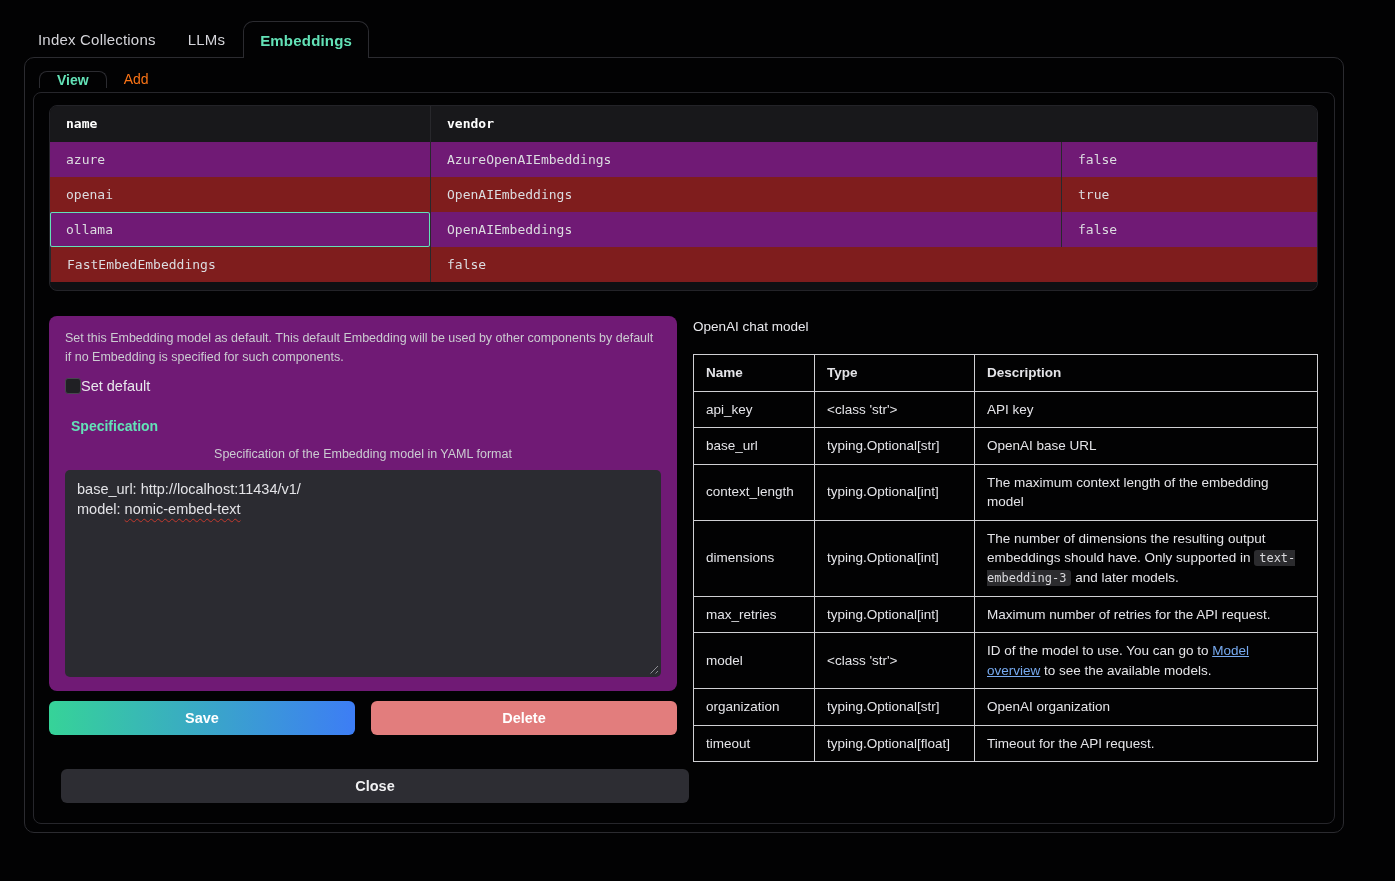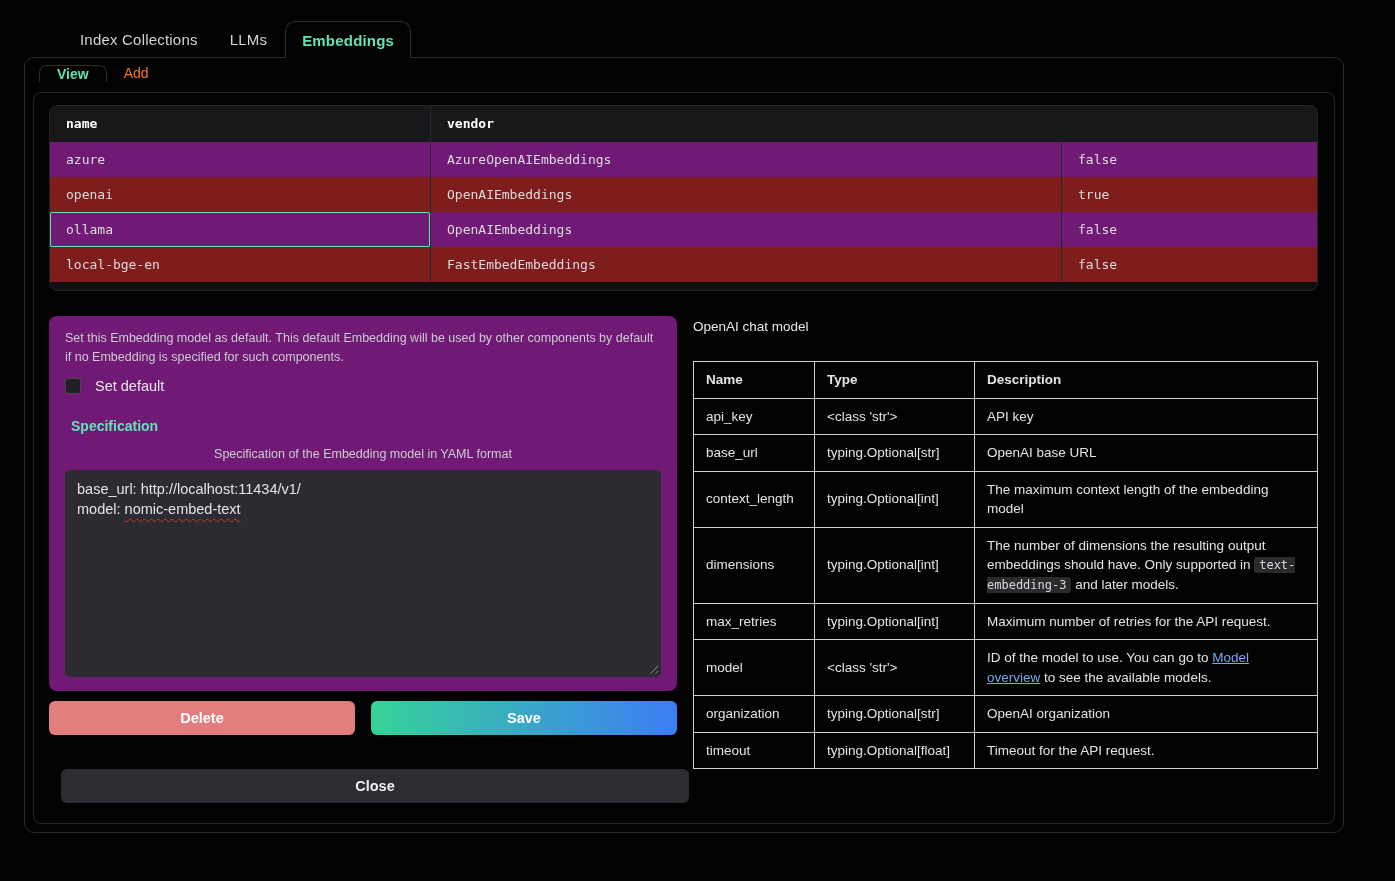--- a/index.html
+++ b/index.html
@@ -6,32 +6,32 @@
   * { box-sizing:border-box; }
 
   .app {
     position:relative; width:1395px; height:881px;
     background:#020203; overflow:hidden;
     font-family:"Liberation Sans", sans-serif;
     color:#e4e4e8;
   }
 
   
-  .top-tabs { display:flex; align-items:stretch; padding:21px 0 0 38px; height:58px; position:relative; z-index:3;margin-left:42px; }
+  .top-tabs { display:flex; align-items:stretch; padding:21px 0 0 38px; height:58px; position:relative; z-index:3; }
   .top-tab { display:flex; align-items:center; padding:0 16px; font-size:15px; color:#d4d4d9; cursor:pointer; letter-spacing:.2px; }
   .top-tab.first { padding-left:0; }
   .top-tab.active {
     border:1px solid #2b2b30; border-bottom:none; border-radius:10px 10px 0 0;
     background:#020203; color:var(--accent); font-weight:700; margin-left:2px;
   }
 
   
   .outer-panel { position:absolute; left:24px; top:57px; width:1320px; height:776px;
     border:1px solid #2b2b30; border-radius:10px; z-index:1; }
-  .subtabs { display:flex; align-items:flex-start; padding:7px 0 0 14px; height:35px; position:relative; z-index:3; }
+  .subtabs { display:flex; align-items:center; padding:7px 0 0 14px; height:35px; position:relative; z-index:3; }
   .subtab { display:flex; align-items:center; padding:0 17px; font-size:14px; color:#f97316; cursor:pointer; }
   .subtab.active { border:1px solid #2b2b30; border-bottom:none; border-radius:8px 8px 0 0;
     background:#020203; color:var(--accent); font-weight:700; }
   .inner-panel { position:absolute; left:8px; right:8px; top:34px; bottom:8px;
     border:1px solid #26262b; border-radius:8px; z-index:2; }
 
   
   .emb-table { margin:12px 16px 0 15px; border:1px solid #232328; border-radius:8px;
     overflow:hidden; padding-bottom:8px; background:#101013;
     font-family:"DejaVu Sans Mono", monospace; font-size:13px; }
@@ -44,21 +44,21 @@
   .t-row.shade-b { background:#7f1d1d; }
   .t-cell.sel::after { content:""; position:absolute; inset:0; border:1px solid var(--accent); border-radius:2px; pointer-events:none; }
 
   
   .content-cols { display:flex; gap:16px; margin:25px 16px 0 15px; }
   .left-col { width:628px; flex:0 0 628px; }
   .right-col { flex:1; min-width:0; }
 
   .default-card { background:#701a75; border-radius:8px; padding:13px 16px 14px; }
   .default-desc { margin:0; font-size:12.5px; line-height:1.5; color:#cbcbd1; }
-  .checkbox-row { margin-top:11px; display:flex; align-items:center; gap:14px; cursor:pointer; }
+  .checkbox-row { margin-top:11px; display:flex; align-items:center; gap:0; cursor:pointer; }
   .checkbox-box { width:16px; height:16px; border:1px solid #47474e; border-radius:3px; background:#202024; flex:0 0 16px; }
   .checkbox-label { font-size:14.5px; color:#e8e8ec; }
   .spec-heading { margin:24px 0 0 6px; font-size:14px; font-weight:700; color:var(--accent); }
   .spec-subtitle { margin:13px 0 0; font-size:12.5px; color:#cbcbd1;text-align:center; }
 
   .yaml-editor { margin-top:9px; height:207px; background:#2b2b31; border-radius:5px;
     padding:9px 12px; font-size:14.5px; line-height:1.4; color:#e3e3e7; position:relative; cursor:text; }
   .yaml-line { white-space:pre; }
   .squiggle { text-decoration:underline; text-decoration-style:wavy; text-decoration-color:#c2392e;
     text-decoration-thickness:1px; text-underline-offset:4px; }
@@ -67,21 +67,21 @@
     clip-path:polygon(100% 0, 100% 100%, 0 100%); }
 
   .btn-row { display:flex; gap:16px; margin-top:10px; }
   .btn { height:34px; border:none; border-radius:6px; display:flex; align-items:center; justify-content:center;
     font-family:"Liberation Sans", sans-serif; font-size:14.5px; font-weight:700; color:#ffffff; cursor:pointer; }
   .btn-save { flex:1; background:linear-gradient(90deg, var(--grad-start), var(--grad-end)); }
   .btn-delete { flex:1; background:var(--delete); }
   .btn-close { width:100%; margin-top:34px; background:#2d2d33; color:#f0f0f2;margin-left:12px; }
 
   
-  .info-title { margin:3px 0 27px; font-size:13.5px; color:#e8e8ec; }
+  .info-title { margin:3px 0 20px; font-size:13.5px; color:#e8e8ec; }
   table.info { border-collapse:collapse; width:100%; font-size:13.5px; color:#e4e4e8; table-layout:fixed; }
   table.info th, table.info td { border:1px solid #cfcfd3; padding:8px 12px; text-align:left;
     vertical-align:middle; line-height:1.45; word-wrap:break-word; }
   table.info th { font-weight:700; }
   .chip { font-family:"DejaVu Sans Mono", monospace; font-size:12px; background:#2b2b2e;
     color:#d8d8dc; padding:1px 5px; border-radius:3px; }
   a.link { color:var(--link); text-decoration:underline; cursor:pointer; }
 </style>
 </head>
 <body>
@@ -118,21 +118,20 @@
               <div class="t-cell">openai</div>
               <div class="t-cell sep">OpenAIEmbeddings</div>
               <div class="t-cell sep">true</div>
             </div>
             <div class="t-row shade-a">
               <div class="t-cell sel">ollama</div>
               <div class="t-cell sep">OpenAIEmbeddings</div>
               <div class="t-cell sep">false</div>
             </div>
             <div class="t-row shade-b">
-              <div class="t-cell">local-bge-en</div>
               <div class="t-cell sep">FastEmbedEmbeddings</div>
               <div class="t-cell sep">false</div>
             </div>
           </div>
       </div>
 
       <div class="content-cols">
 
         <div class="left-col">
           <div class="default-card">
@@ -144,22 +143,22 @@
             <div class="spec-heading">Specification</div>
             <p class="spec-subtitle">Specification of the Embedding model in YAML format</p>
             <div class="yaml-editor">
               <div class="yaml-line">base_url: http://localhost:11434/v1/</div>
               <div class="yaml-line"><span>model: </span><span class="squiggle">nomic-embed-text</span></div>
               <span class="resize-handle"></span>
             </div>
           </div>
 
           <div class="btn-row">
+            <button class="btn btn-save">Save</button>
             <button class="btn btn-delete">Delete</button>
-            <button class="btn btn-save">Save</button>
           </div>
           <button class="btn btn-close">Close</button>
         </div>
 
         <div class="right-col">
           <div class="info-title">OpenAI chat model</div>
           <table class="info">
             <colgroup>
                 <col style="width:121px">
                 <col style="width:160px">

